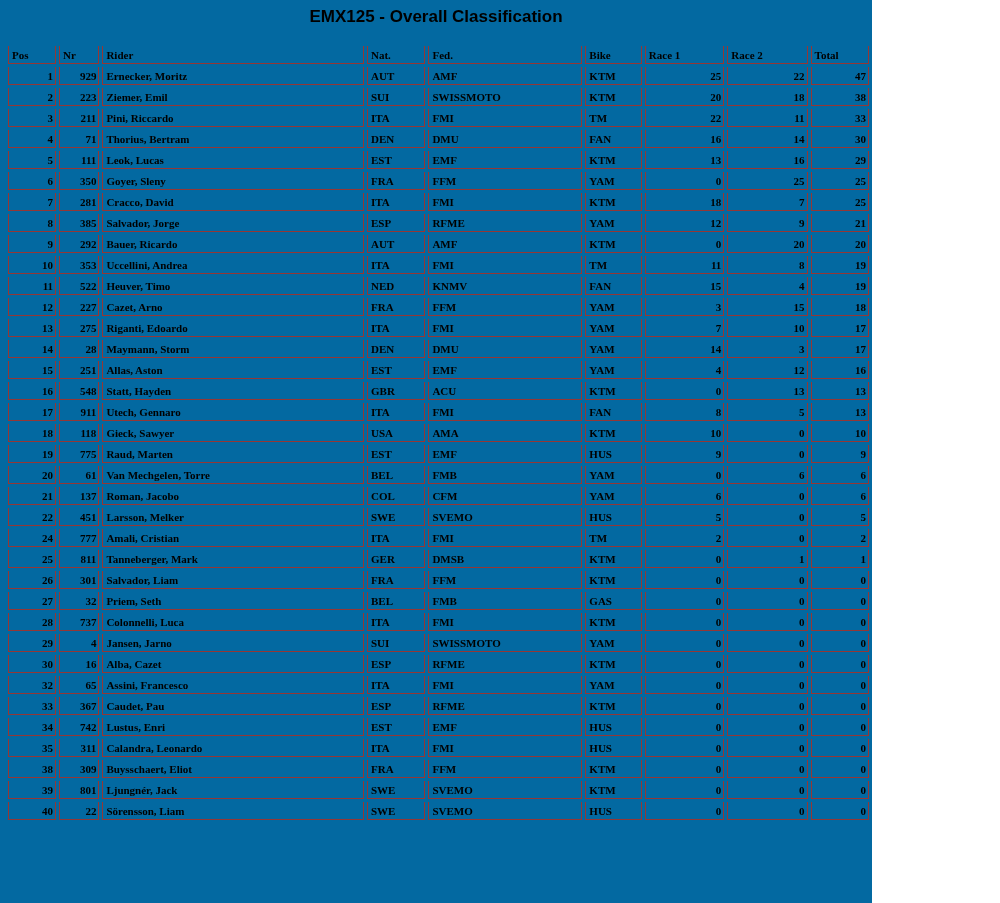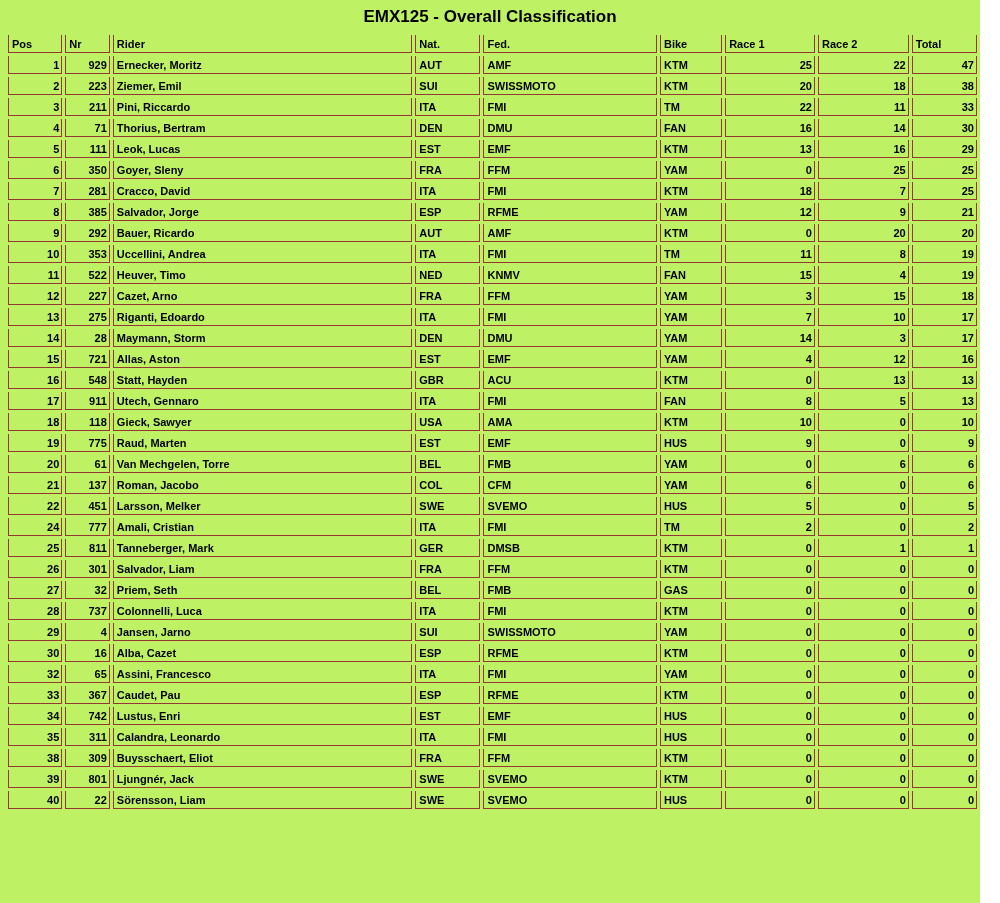--- a/index.html
+++ b/index.html
@@ -4,38 +4,39 @@
 <style>
   html, body {
     margin: 0;
     padding: 0;
     background: #ffffff;
     width: 1000px;
     font-family: "Liberation Sans", sans-serif;
     color: #000000;
   }
   .page {
-    width: 980px;
+    width: 872px;
     height: 903px;
-    background: #bef264;
+    background: #0369a1;
     overflow: hidden;
   }
   .title {
     text-align: center;
     font-size: 17px;
     font-weight: bold;
     padding-top: 7px;
     letter-spacing: 0;
   }
   table.results {
     border-collapse: separate;
     border-spacing: 3px;
     table-layout: fixed;
     margin-left: 5px;
-    margin-top: 5px;
+    margin-top: 16px;
+    font-family: Liberation Serif, serif;
   }
   table.results th,
   table.results td {
     box-sizing: border-box;
     height: 18px;
     border-left: 1px solid #953735;
     border-right: 1px solid #953735;
     border-bottom: 1px solid #953735;
     border-top: none;
     font-size: 11px;
@@ -232,21 +233,21 @@
           <td>Maymann, Storm</td>
           <td>DEN</td>
           <td>DMU</td>
           <td>YAM</td>
           <td class="num">14</td>
           <td class="num">3</td>
           <td class="num">17</td>
         </tr>
         <tr>
           <td class="num">15</td>
-          <td class="num">721</td>
+          <td class="num">251</td>
           <td>Allas, Aston</td>
           <td>EST</td>
           <td>EMF</td>
           <td>YAM</td>
           <td class="num">4</td>
           <td class="num">12</td>
           <td class="num">16</td>
         </tr>
         <tr>
           <td class="num">16</td>

